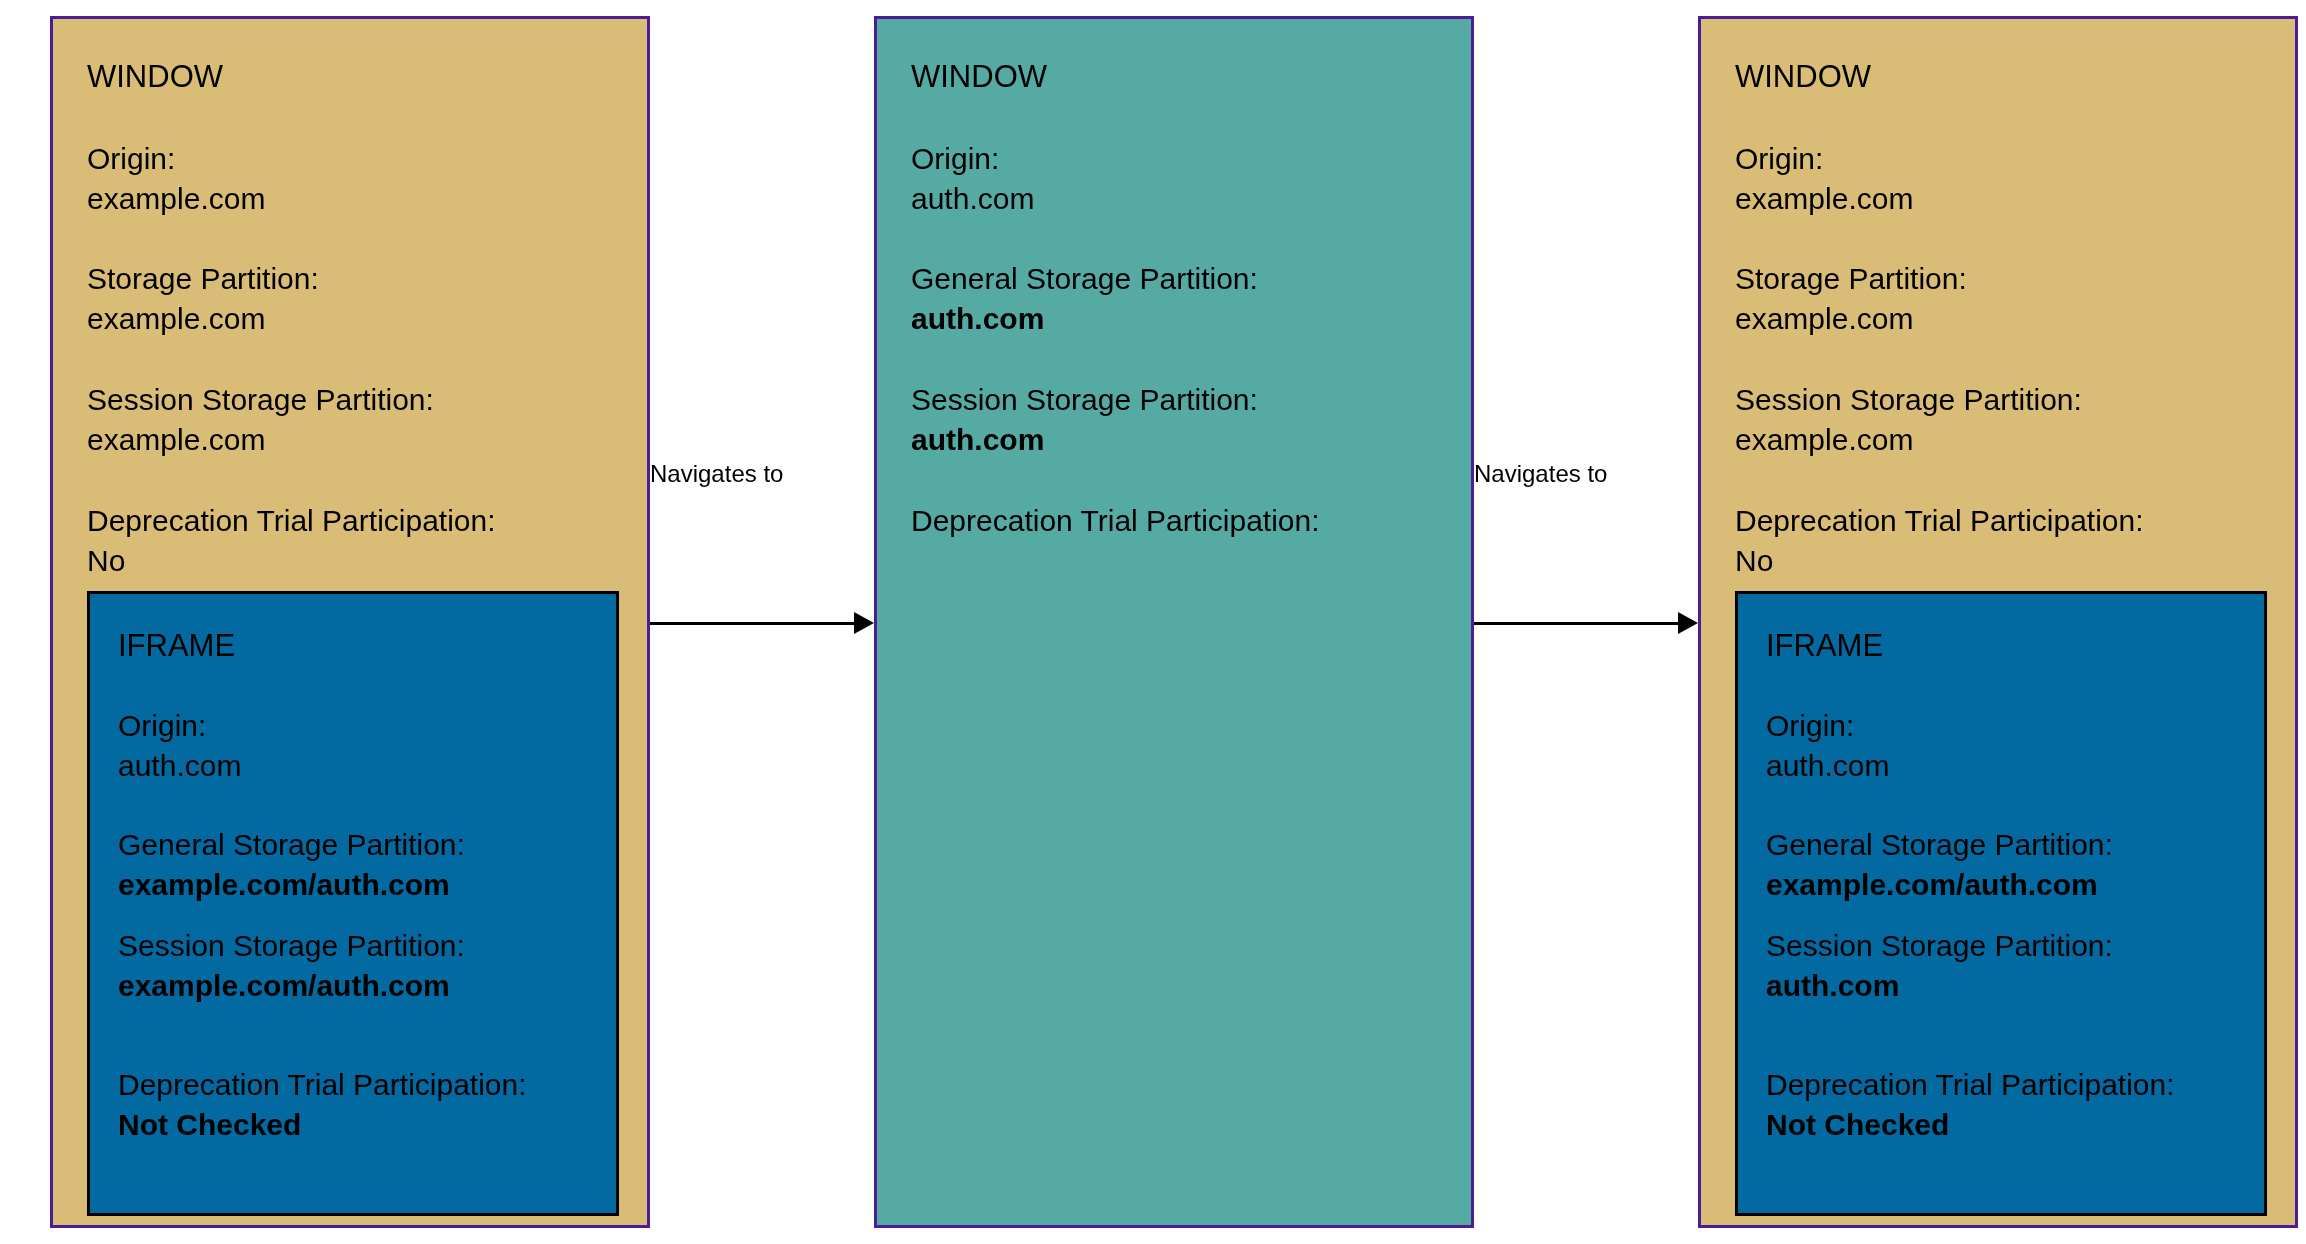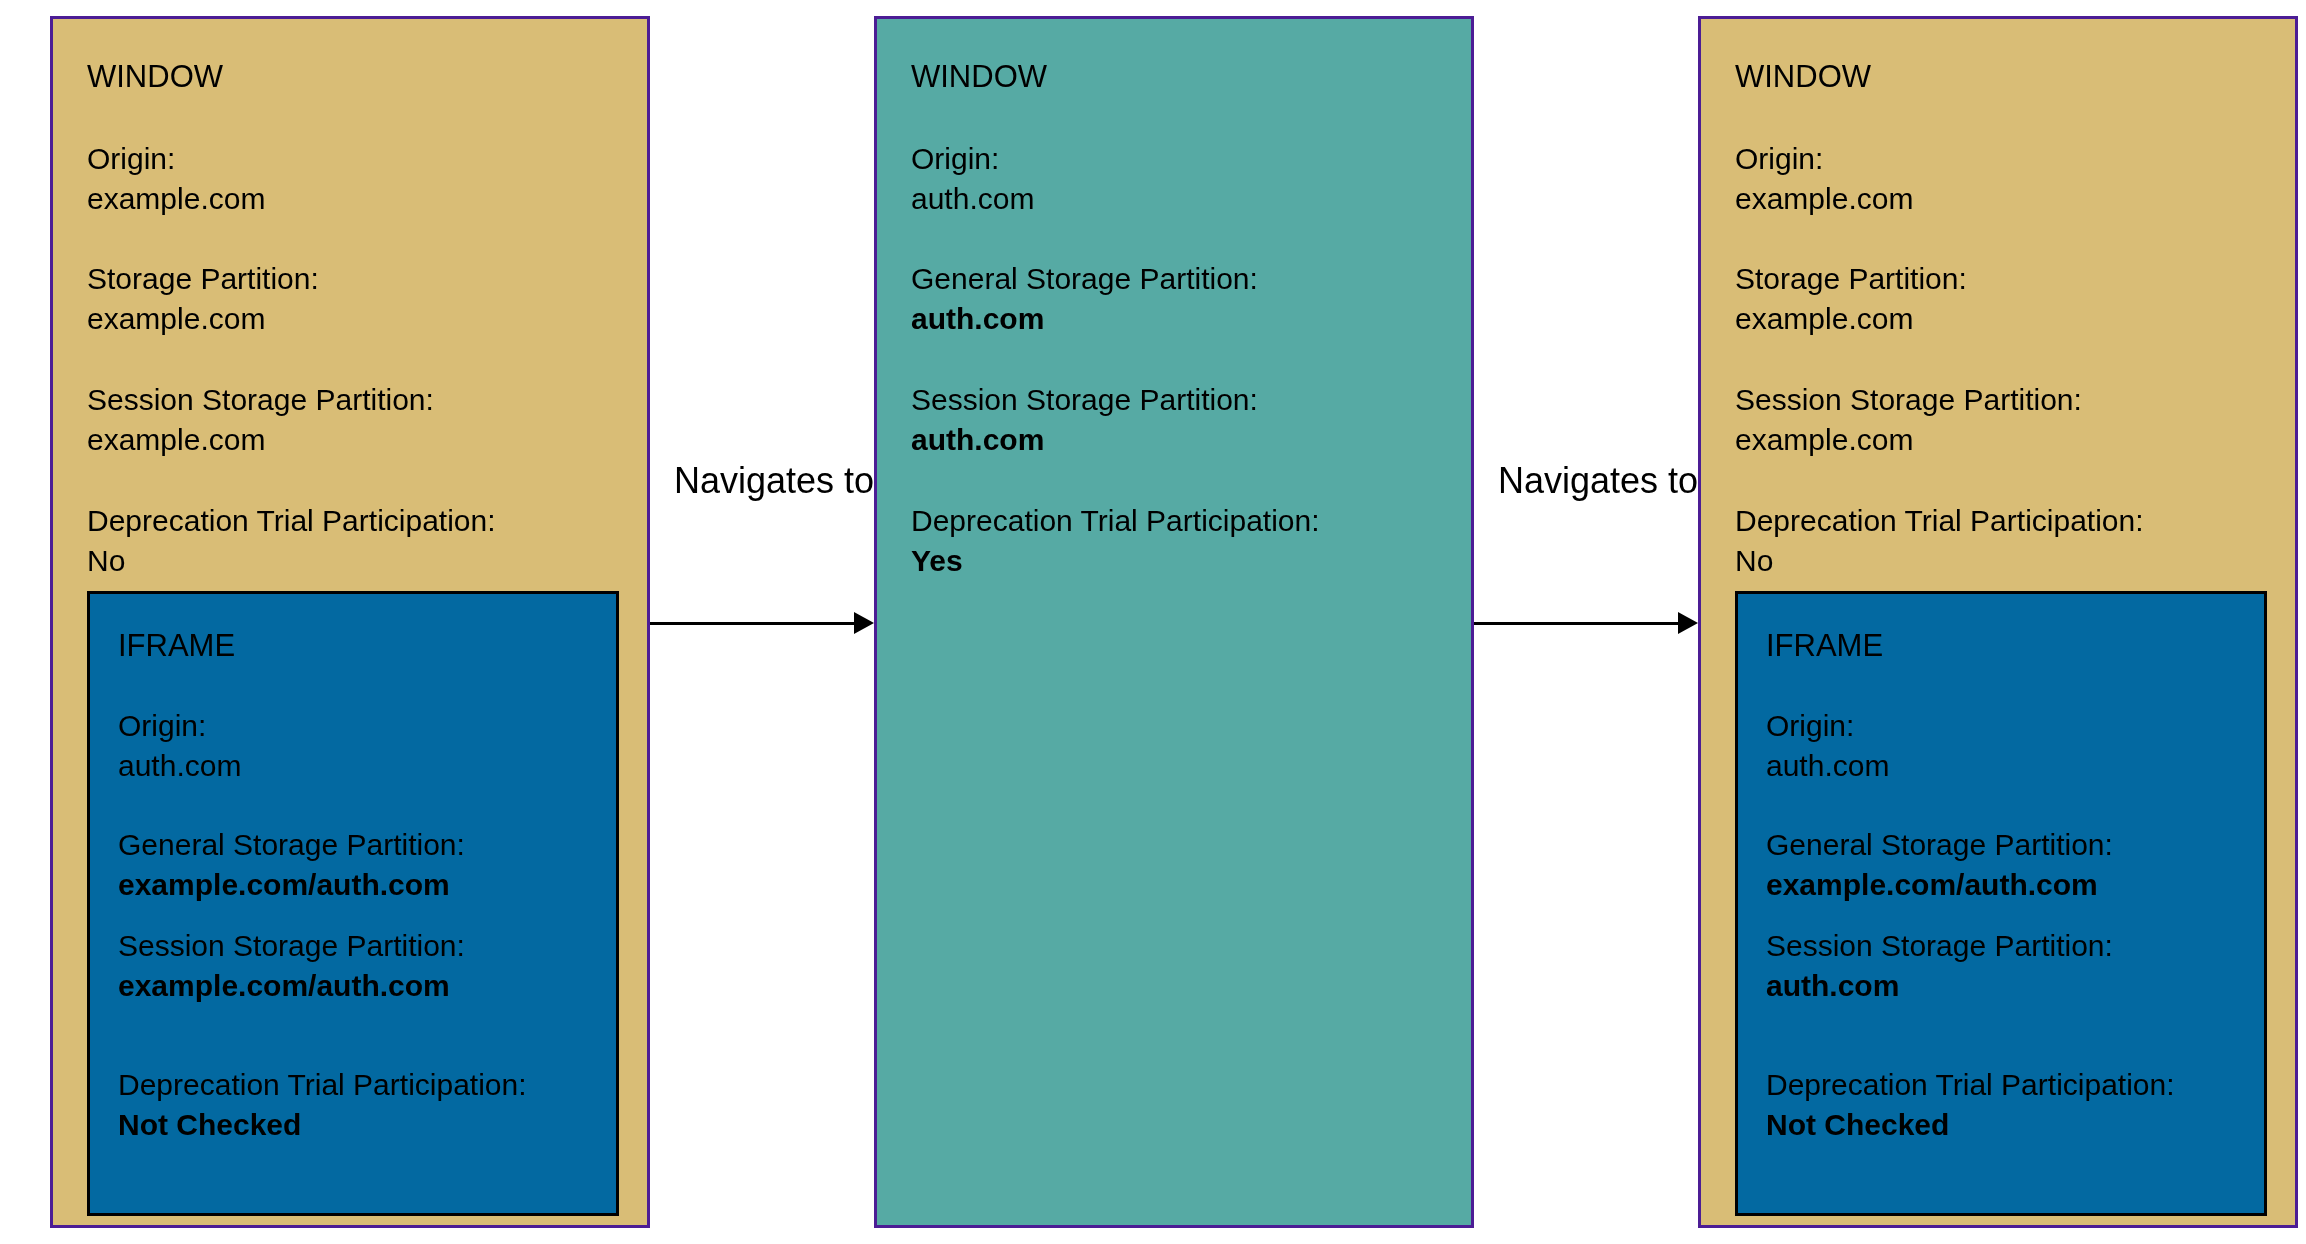--- a/index.html
+++ b/index.html
@@ -72,24 +72,22 @@
     position: absolute;
     top: 9px;
     width: 0;
     height: 0;
     border-top: 11px solid transparent;
     border-bottom: 11px solid transparent;
     border-left: 20px solid #000000;
   }
   .arrow-label {
     position: absolute;
-    font-size: 36px;
+    font-size: 24px;
     white-space: nowrap;
-    text-align: center;
-    padding-left: 12px;
   }
 </style>
 </head>
 <body>
 
 <div id="canvas">
 
   <div class="panel window-tan" style="left:50px; top:16px; width:600px; height:1212px;">
 
     <div class="block heading" style="top:40px;">WINDOW</div>
@@ -160,21 +158,20 @@
       <span class="val bold">auth.com</span>
     </div>
 
     <div class="block field" style="top:361px;">
       <span>Session Storage Partition:</span>
       <span class="val bold">auth.com</span>
     </div>
 
     <div class="block field" style="top:482px;">
       <span>Deprecation Trial Participation:</span>
-      <span class="val bold">Yes</span>
     </div>
   </div>
 
   <div class="arrow" style="left:1474px; top:603px; width:224px;">
     <div class="line" style="width:204px;"></div>
     <div class="head" style="left:204px;"></div>
   </div>
   <div class="arrow-label" style="left:1474px; top:460px; width:224px;">Navigates to</div>
 
   <div class="panel window-tan" style="left:1698px; top:16px; width:600px; height:1212px;">

